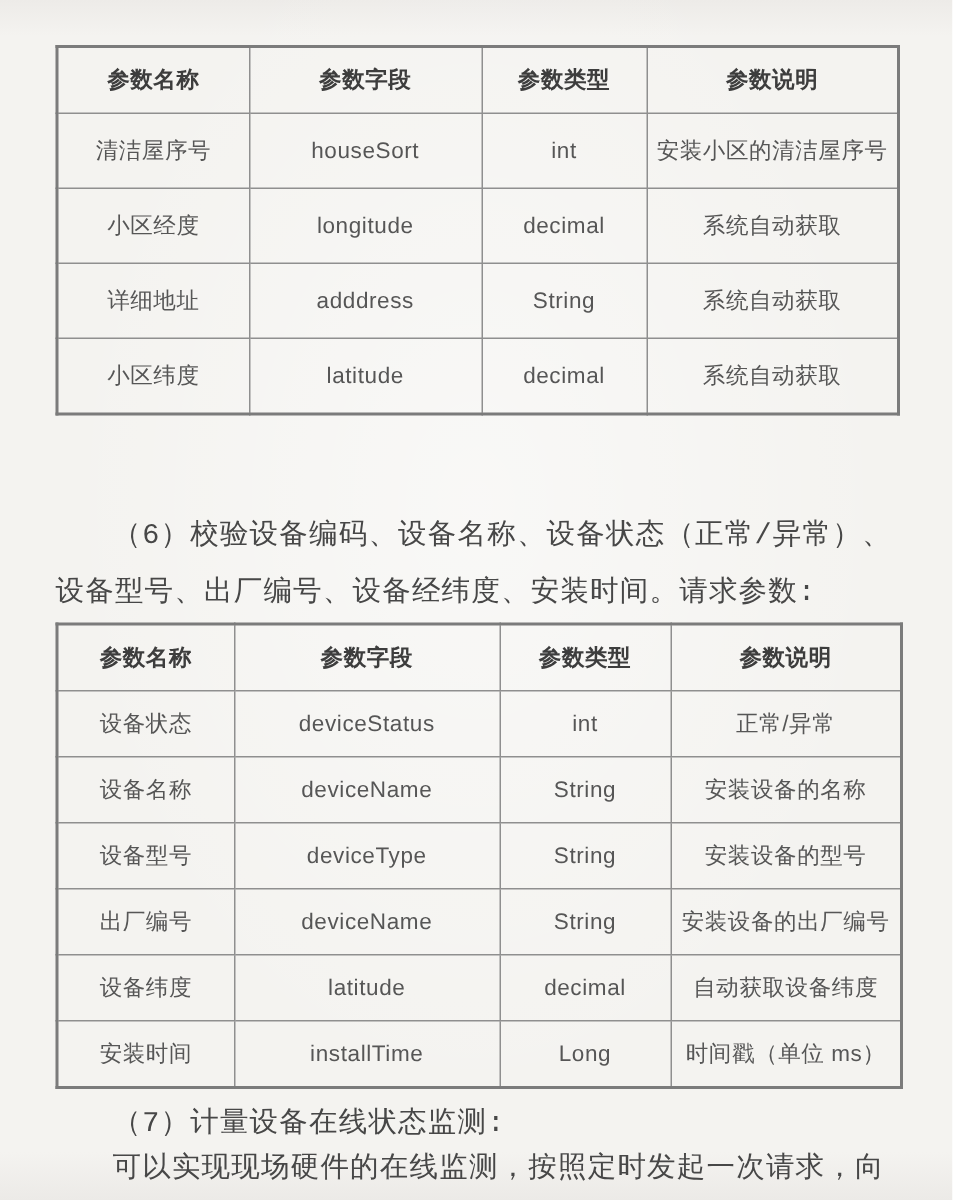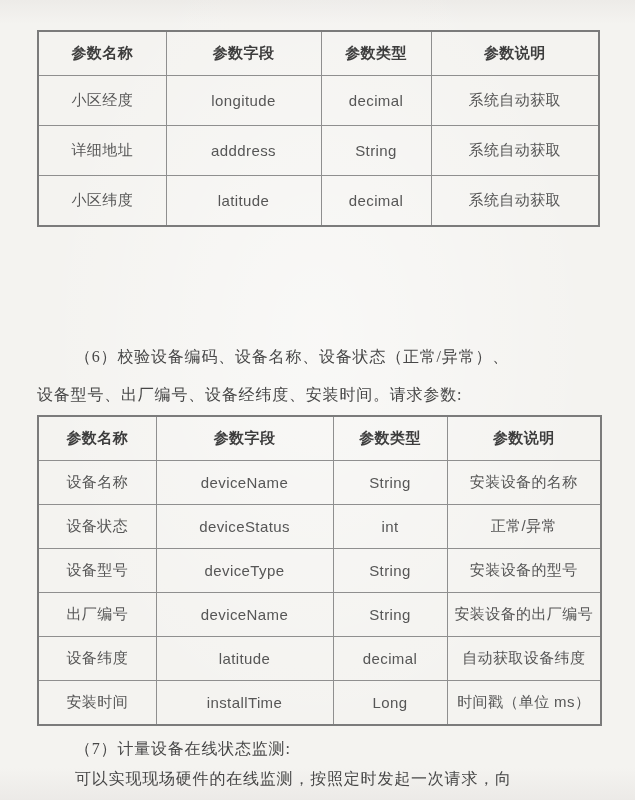--- a/index.html
+++ b/index.html
@@ -60,22 +60,22 @@
   .t2 col.c1 { width: 118px; }
   .t2 col.c2 { width: 177px; }
   .t2 col.c3 { width: 114px; }
   .t2 col.c4 { width: 154px; }
 
   
   .para {
     position: absolute;
     left: 37px;
     width: 580px;
-    font-family: Liberation Serif, serif;
-    font-size: 16px;
+    font-family: Liberation Mono, monospace;
+    font-size: 19px;
     line-height: 38px;
     letter-spacing: 0.8px;
     color: #474747;
     white-space: nowrap;
   }
   .para .line { white-space: nowrap; }
   .para .indent { padding-left: 38px; }
 
   .p6 { top: 338px; }
   .p7 { top: 730px; }
@@ -96,20 +96,26 @@
   <thead>
         <tr>
           <th>参数名称</th>
           <th>参数字段</th>
           <th>参数类型</th>
           <th>参数说明</th>
         </tr>
       </thead>
       <tbody>
         <tr>
+          <td>清洁屋序号</td>
+          <td>houseSort</td>
+          <td>int</td>
+          <td>安装小区的清洁屋序号</td>
+        </tr>
+        <tr>
           <td>小区经度</td>
           <td>longitude</td>
           <td>decimal</td>
           <td>系统自动获取</td>
         </tr>
         <tr>
           <td>详细地址</td>
           <td>adddress</td>
           <td>String</td>
           <td>系统自动获取</td>
@@ -138,32 +144,32 @@
   <thead>
         <tr>
           <th>参数名称</th>
           <th>参数字段</th>
           <th>参数类型</th>
           <th>参数说明</th>
         </tr>
       </thead>
       <tbody>
         <tr>
-          <td>设备名称</td>
-          <td>deviceName</td>
-          <td>String</td>
-          <td>安装设备的名称</td>
-        </tr>
-        <tr>
           <td>设备状态</td>
           <td>deviceStatus</td>
           <td>int</td>
           <td>正常/异常</td>
         </tr>
         <tr>
+          <td>设备名称</td>
+          <td>deviceName</td>
+          <td>String</td>
+          <td>安装设备的名称</td>
+        </tr>
+        <tr>
           <td>设备型号</td>
           <td>deviceType</td>
           <td>String</td>
           <td>安装设备的型号</td>
         </tr>
         <tr>
           <td>出厂编号</td>
           <td>deviceName</td>
           <td>String</td>
           <td>安装设备的出厂编号</td>

